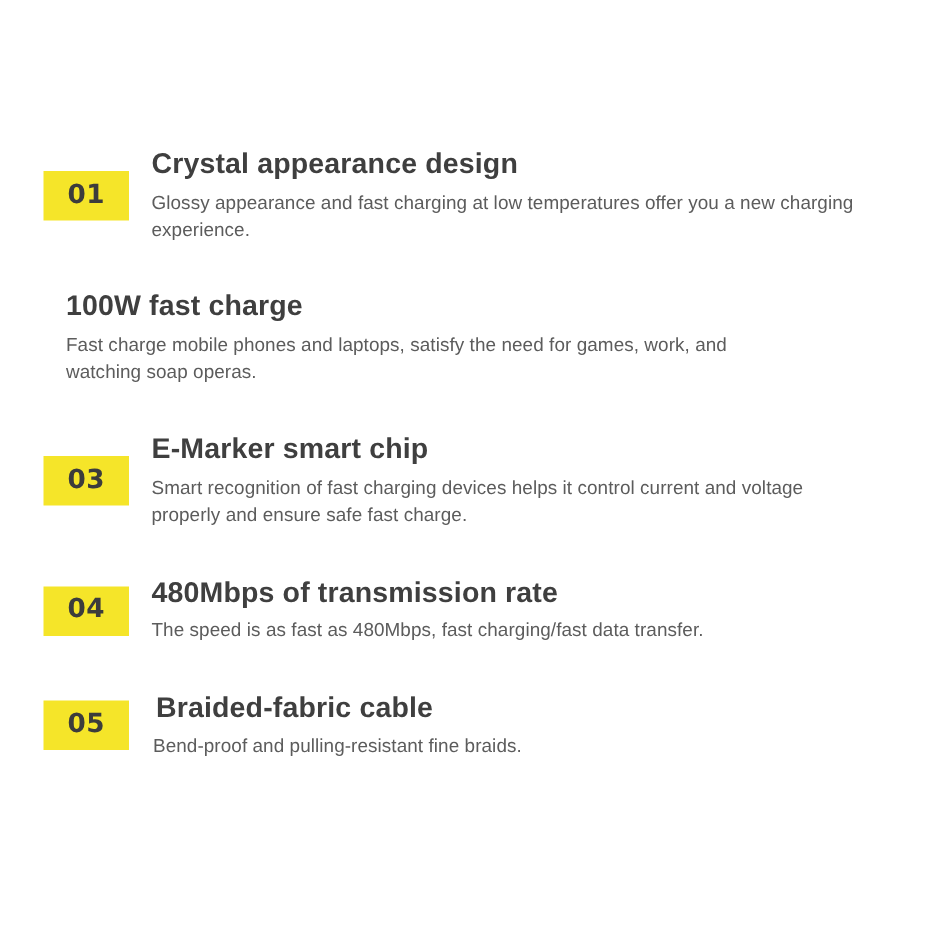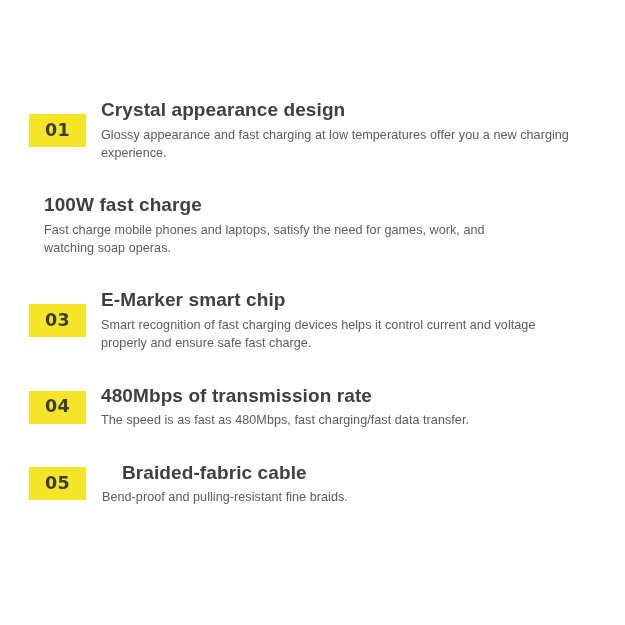--- a/index.html
+++ b/index.html
@@ -69,21 +69,21 @@
   .feature-desc {
     font-family: "Liberation Sans", sans-serif;
     font-size: 12.6px;
     color: #5c5c5c;
     line-height: 1.45;
     margin: 0;
     max-width: 470px;
     letter-spacing: 0.05px;
   }
   
-  .item-5 .feature-title { margin-left: 21px; }
+  .item-5 .feature-title { margin-left: 3px; }
   .item-5 .feature-desc { margin-left: 1px; }
 </style>
 </head>
 <body>
 
 <div class="page">
   <div class="feature-list">
 
     <div class="feature-item item-1">
       <div class="badge">

